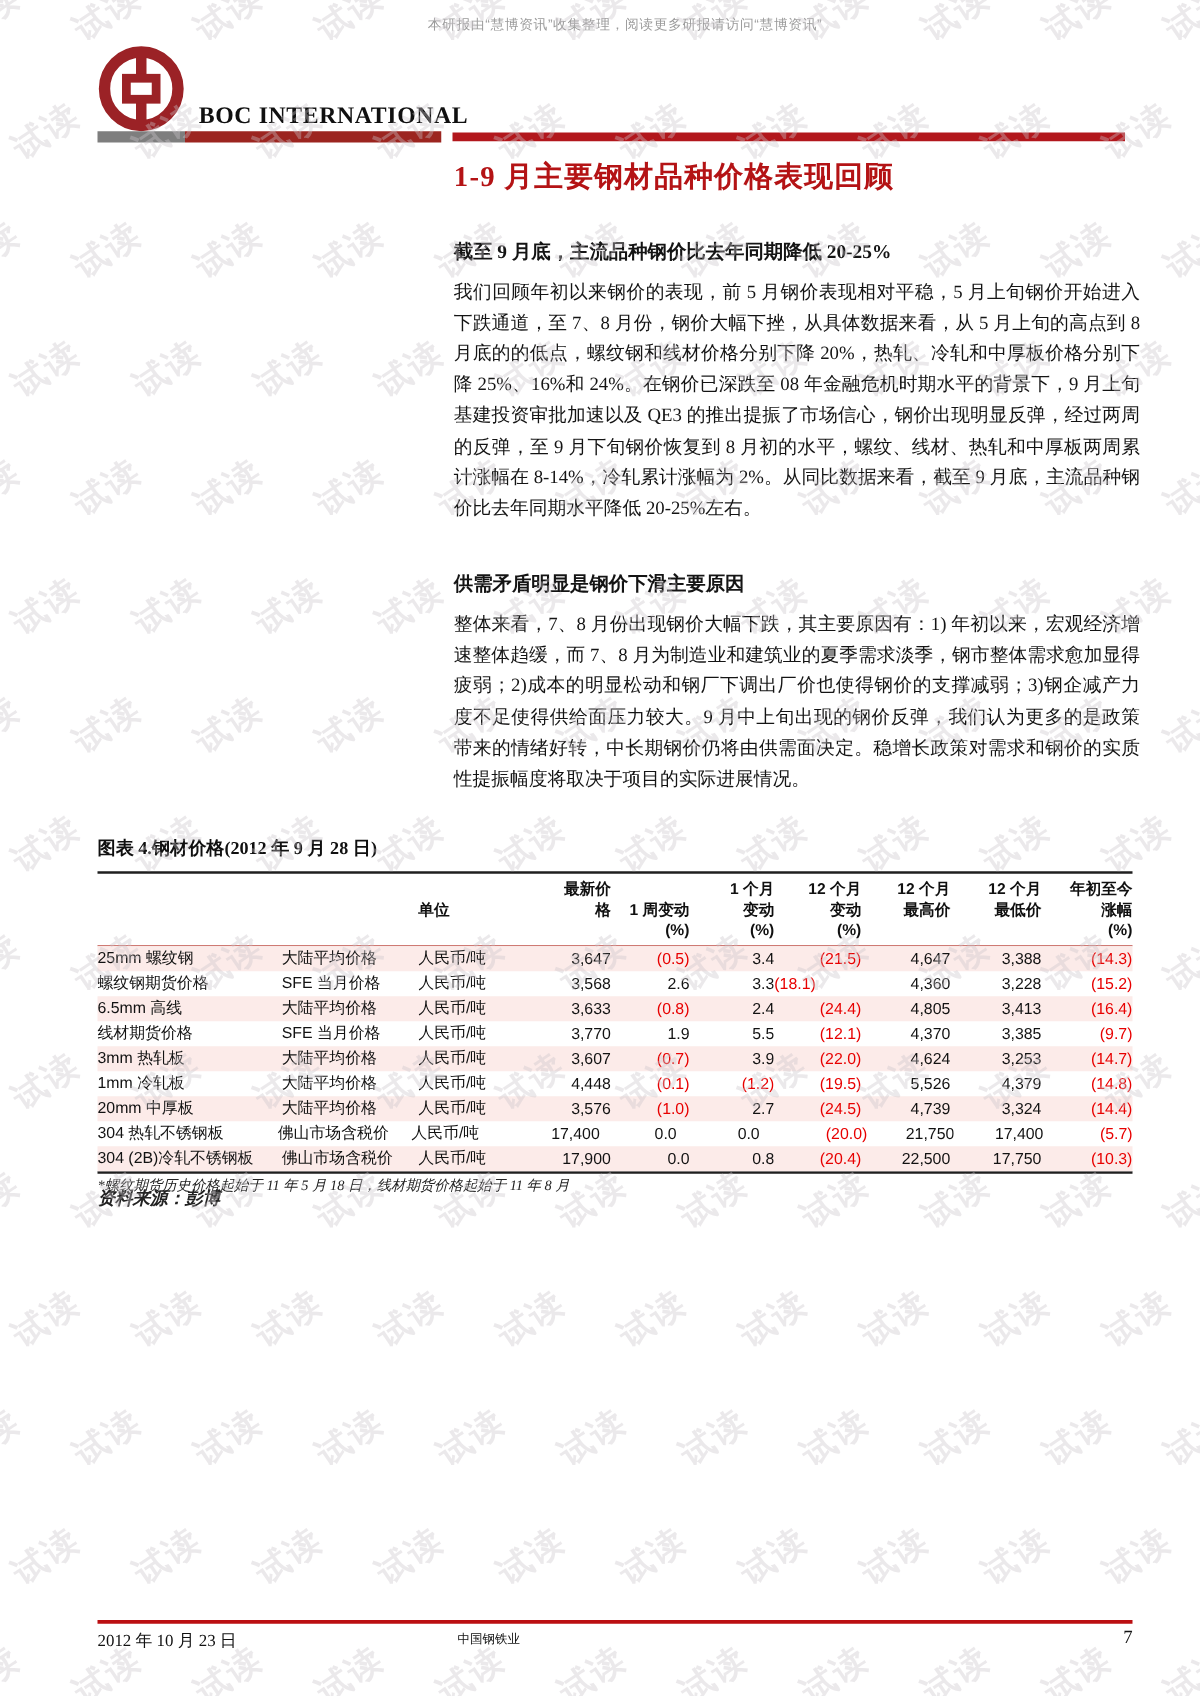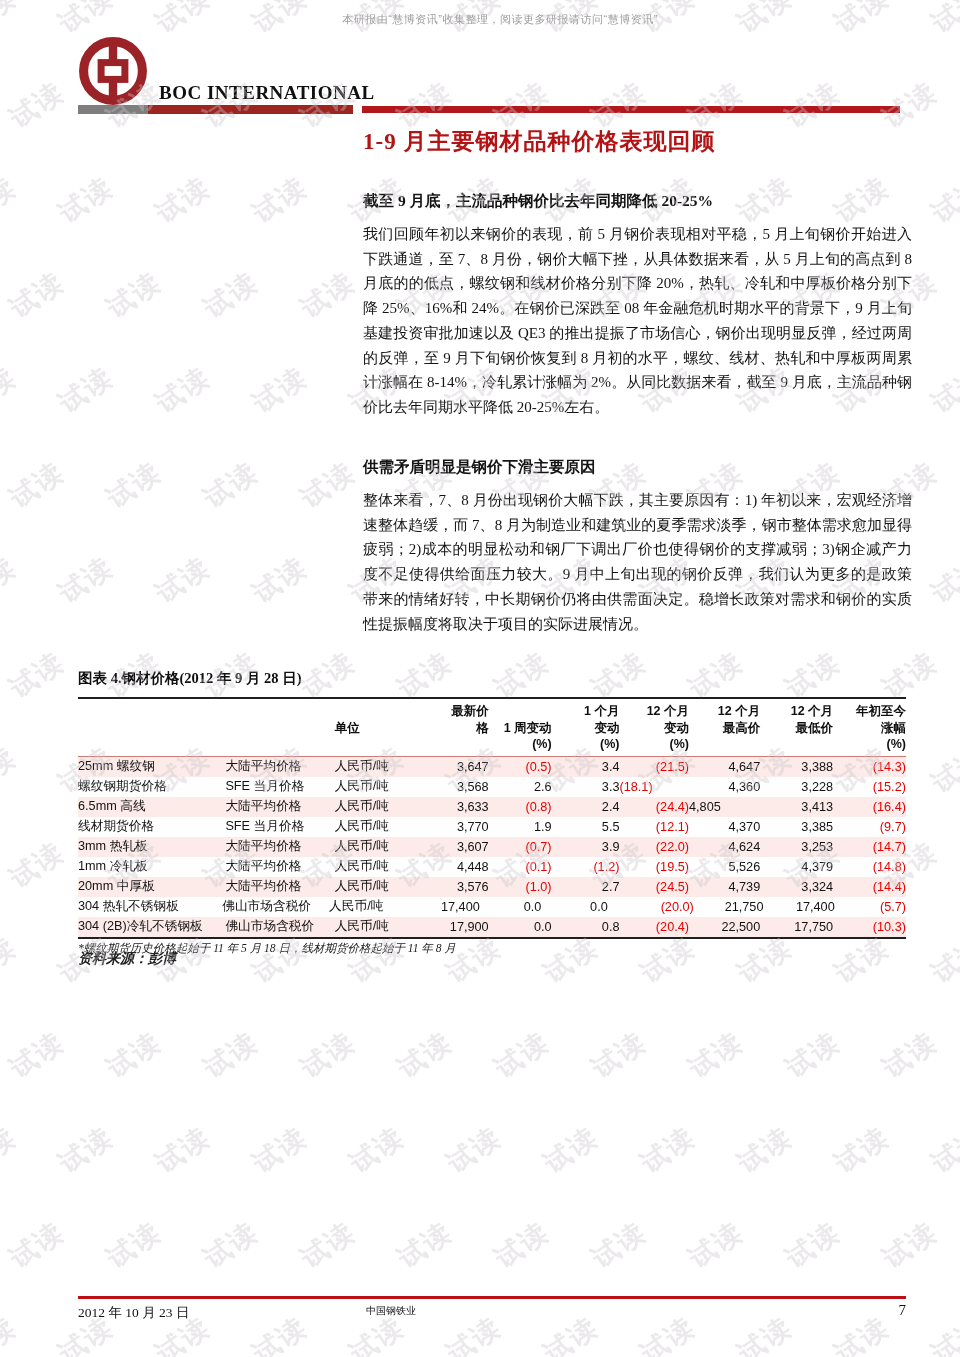--- a/index.html
+++ b/index.html
@@ -158,21 +158,21 @@
           <span class="tcell neg" style="width: 8.8%; text-align: right;">(15.2)</span>
         </div>
         <div class="trow stripe">
           <span class="tcell" style="width: 17.8%; text-align: left;">6.5mm 高线</span>
           <span class="tcell" style="width: 13.2%; text-align: left;">大陆平均价格</span>
           <span class="tcell" style="width: 11%; text-align: left;">人民币/吨</span>
           <span class="tcell" style="width: 7.6%; text-align: right;">3,633</span>
           <span class="tcell neg" style="width: 7.6%; text-align: right;">(0.8)</span>
           <span class="tcell" style="width: 8.2%; text-align: right;">2.4</span>
           <span class="tcell neg" style="width: 8.4%; text-align: right;">(24.4)</span>
-          <span class="tcell" style="width: 8.6%; text-align: left;">4,805</span>
+          <span class="tcell" style="width: 8.6%; text-align: right;">4,805</span>
           <span class="tcell" style="width: 8.8%; text-align: right;">3,413</span>
           <span class="tcell neg" style="width: 8.8%; text-align: right;">(16.4)</span>
         </div>
         <div class="trow">
           <span class="tcell" style="width: 17.8%; text-align: left;">线材期货价格</span>
           <span class="tcell" style="width: 13.2%; text-align: left;">SFE 当月价格</span>
           <span class="tcell" style="width: 11%; text-align: left;">人民币/吨</span>
           <span class="tcell" style="width: 7.6%; text-align: right;">3,770</span>
           <span class="tcell" style="width: 7.6%; text-align: right;">1.9</span>
           <span class="tcell" style="width: 8.2%; text-align: right;">5.5</span>

